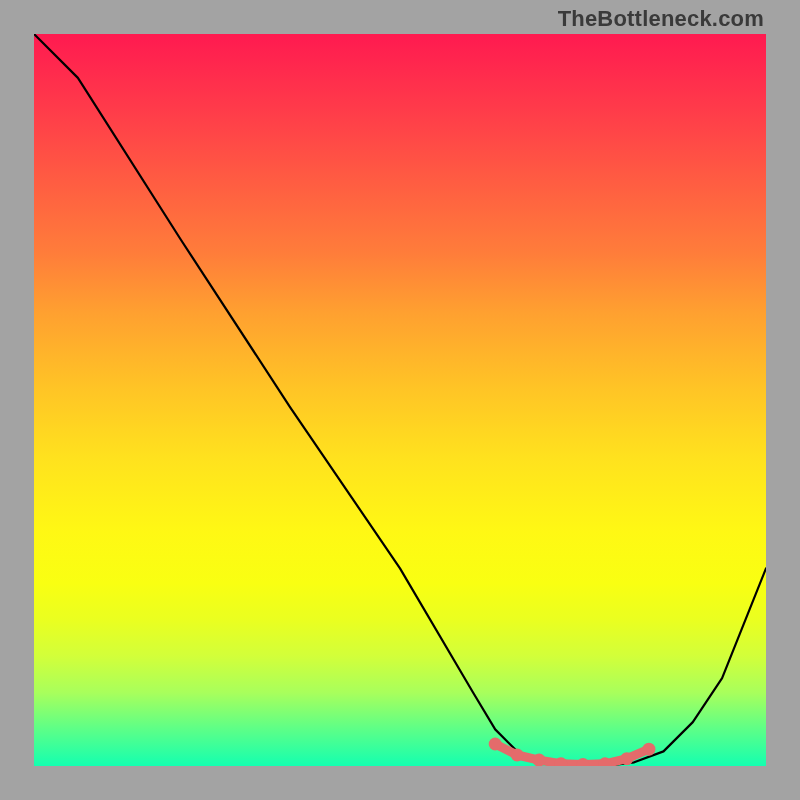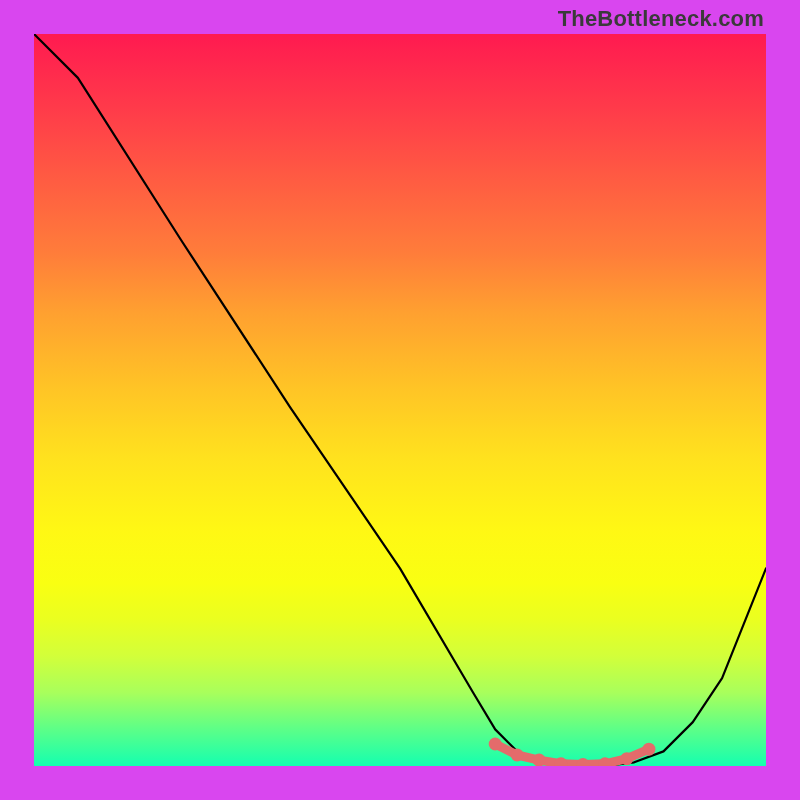--- a/index.html
+++ b/index.html
@@ -3,21 +3,21 @@
 <meta charset="utf-8">
 <style>
   * { margin: 0; padding: 0; box-sizing: border-box; }
   html, body { width: 800px; height: 800px; overflow: hidden; }
   body { background: #000; font-family: Arial, sans-serif; }
 
   .frame {
     position: absolute;
     top: 0; left: 0;
     width: 800px; height: 800px;
-    background: #d946ef;
+    background: #a3a3a3;
   }
 
   .plot-area {
     position: absolute;
     top: 34px;
     left: 34px;
     width: 732px;
     height: 732px;
     background: linear-gradient(to bottom,
       #ff1a50 0%,

